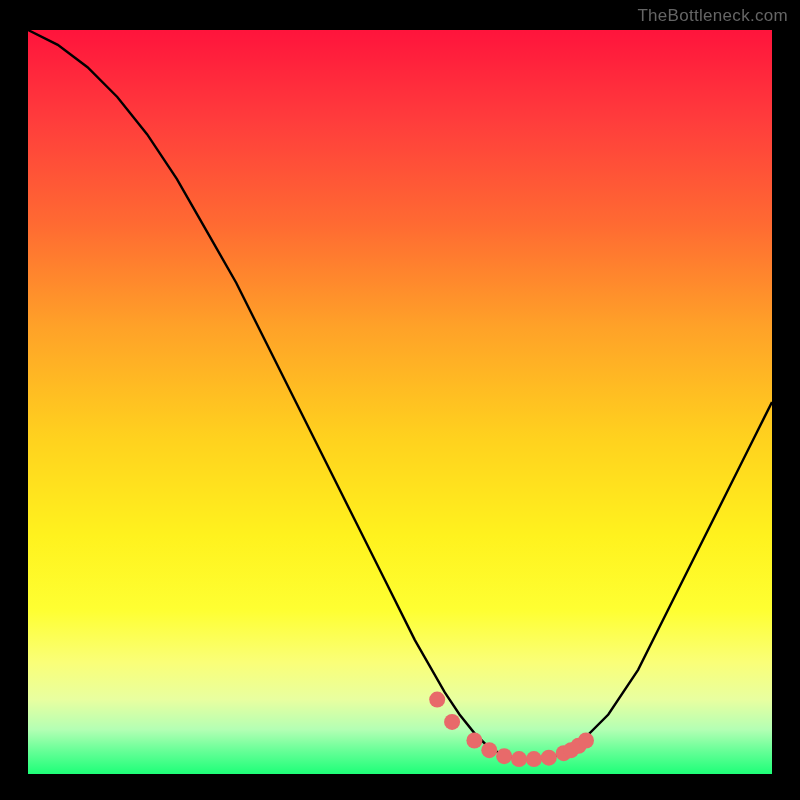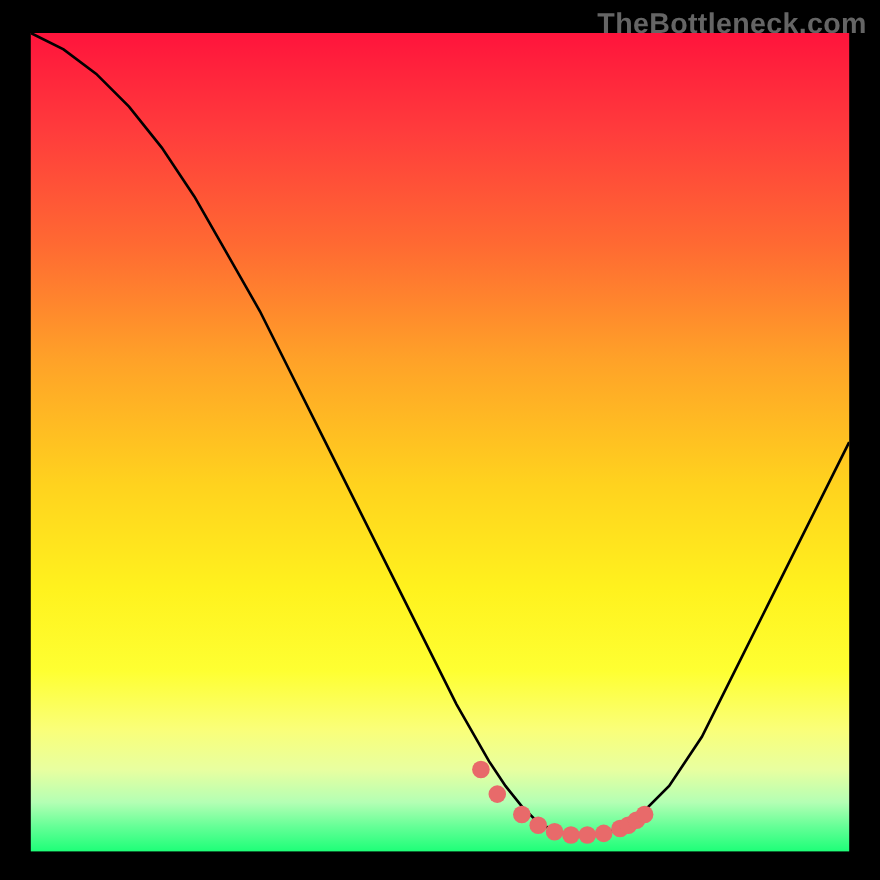--- a/index.html
+++ b/index.html
@@ -17,22 +17,22 @@
     top: 0;
     width: 800px;
     height: 800px;
     background: #000;
   }
   .watermark {
     position: absolute;
     top: 6px;
     right: 12px;
     color: #656565;
-    font-size: 26px;
-    font-weight: 700;
+    font-size: 17px;
+    font-weight: 400;
     letter-spacing: 0.3px;
   }
   .plot-area {
     position: absolute;
     left: 28px;
     top: 30px;
     width: 744px;
     height: 744px;
     background: linear-gradient(to bottom,
       #ff143c 0%,

